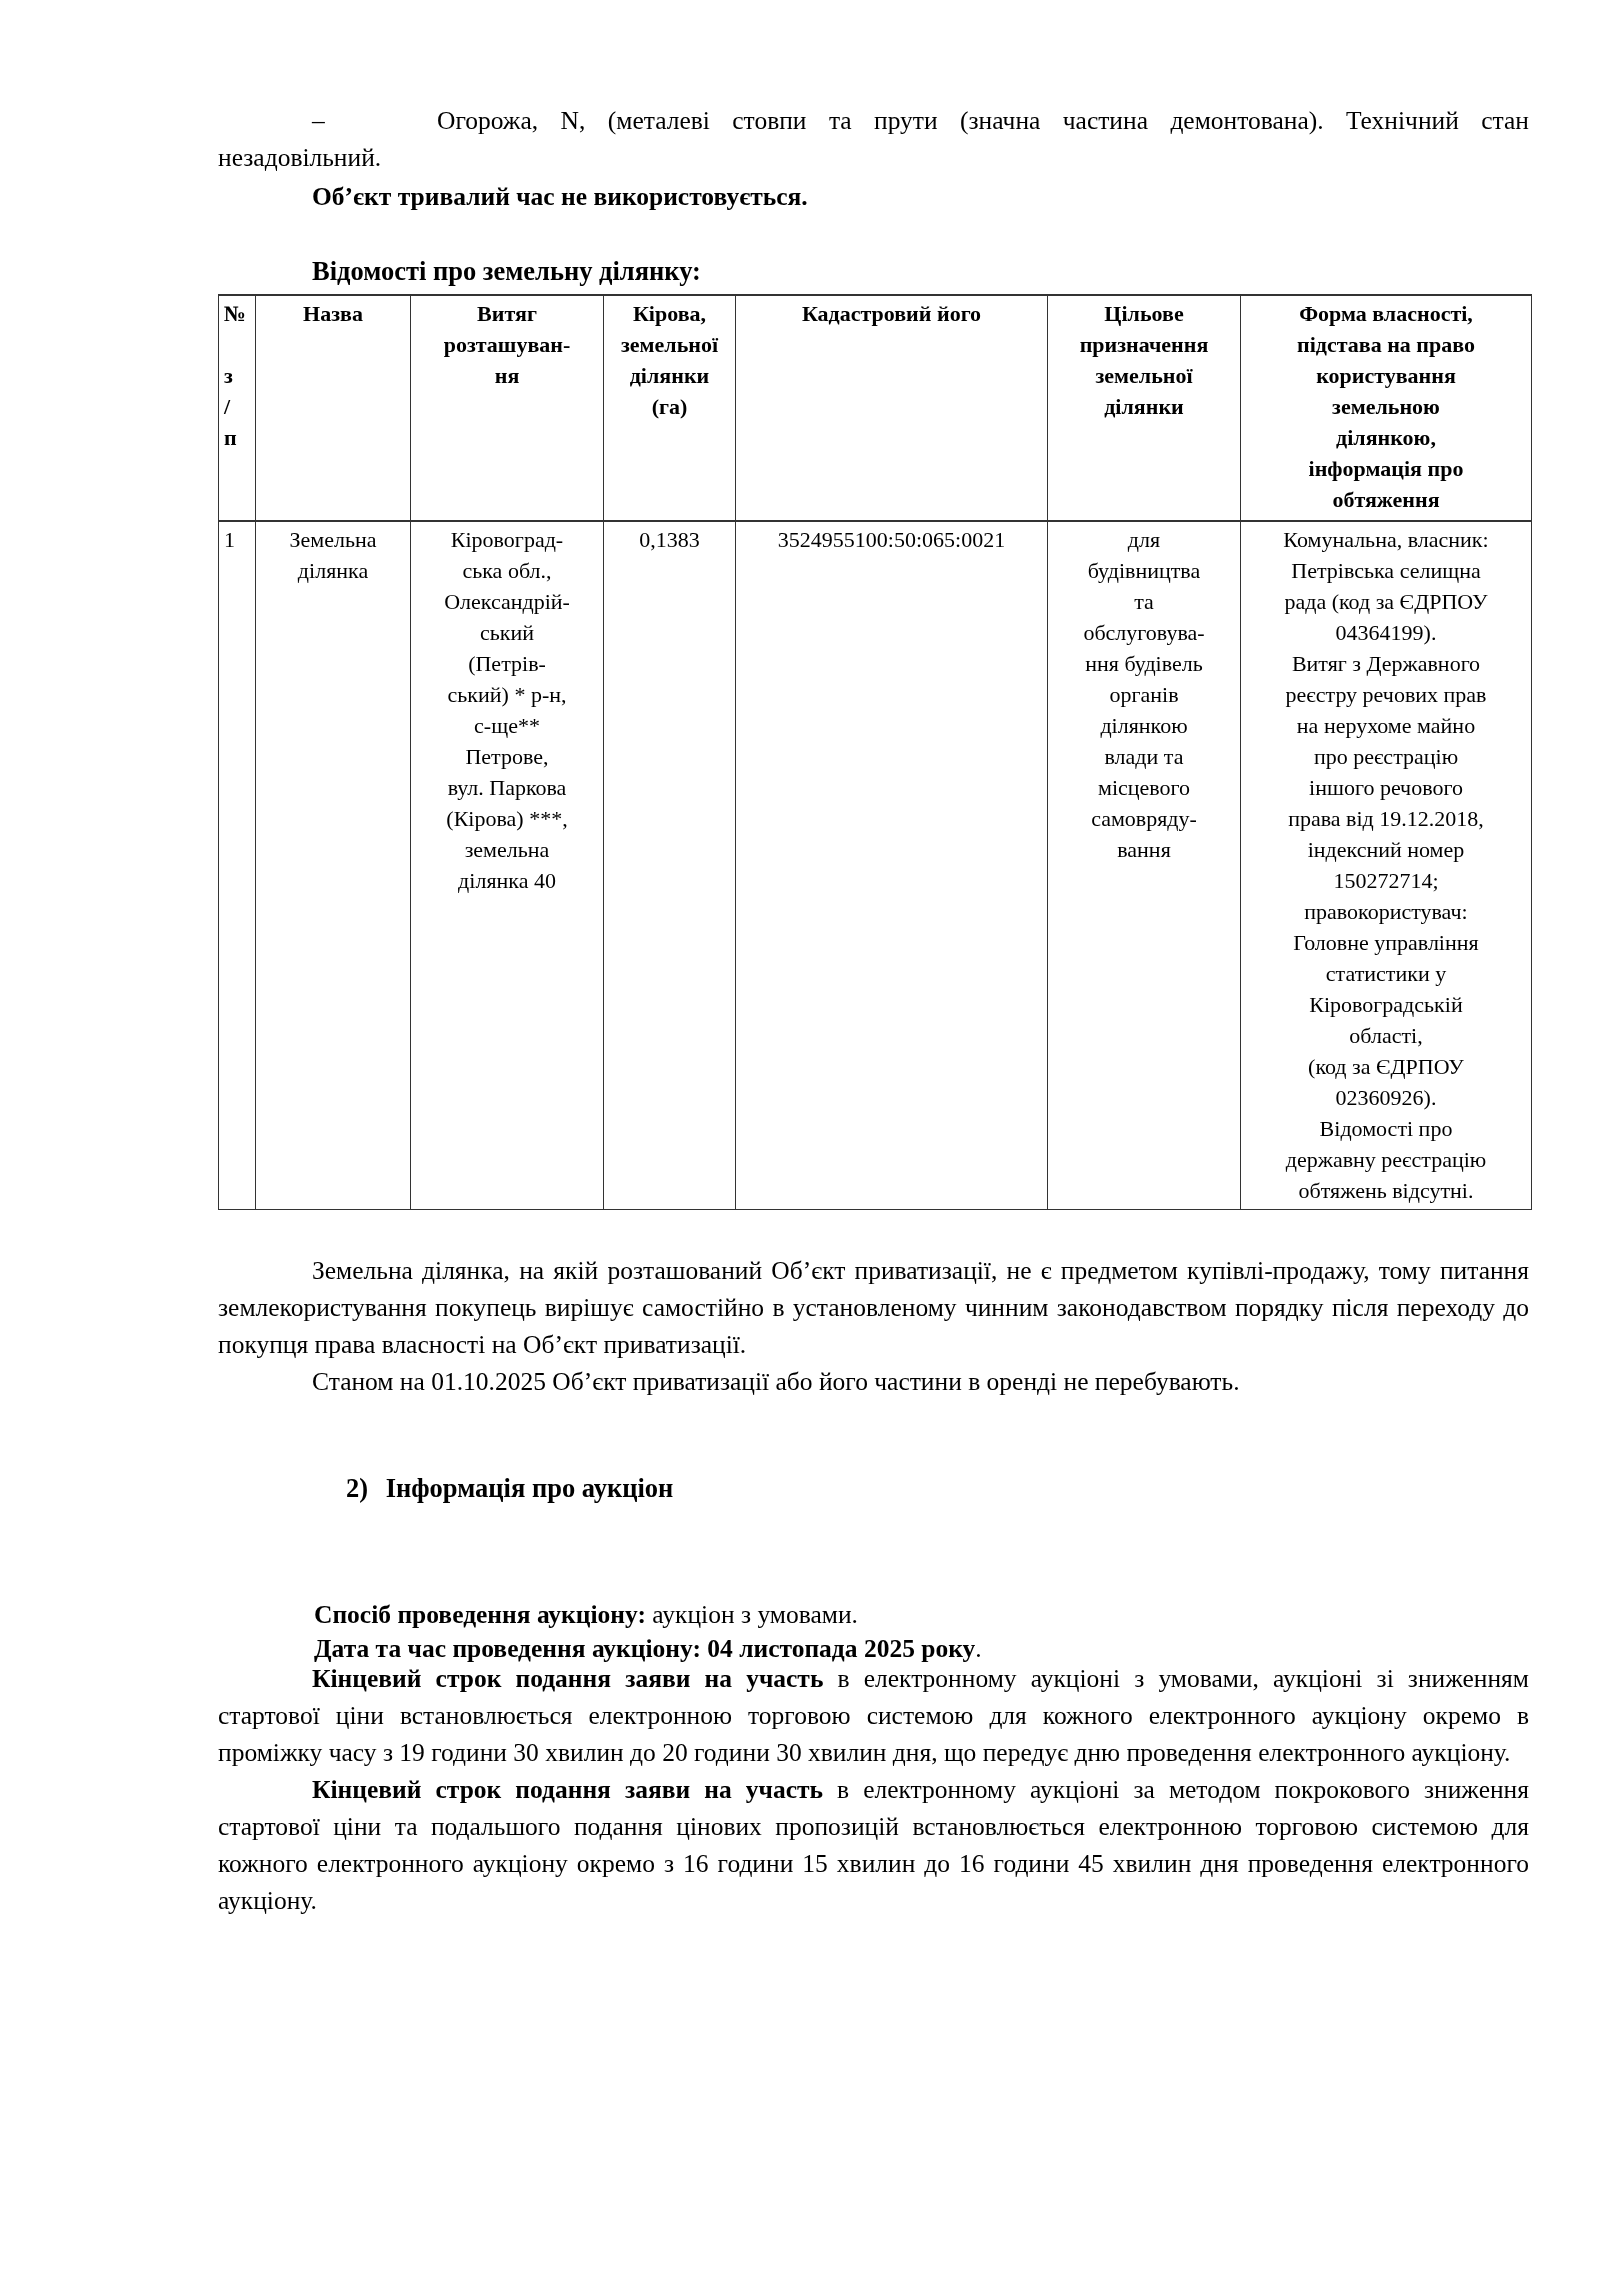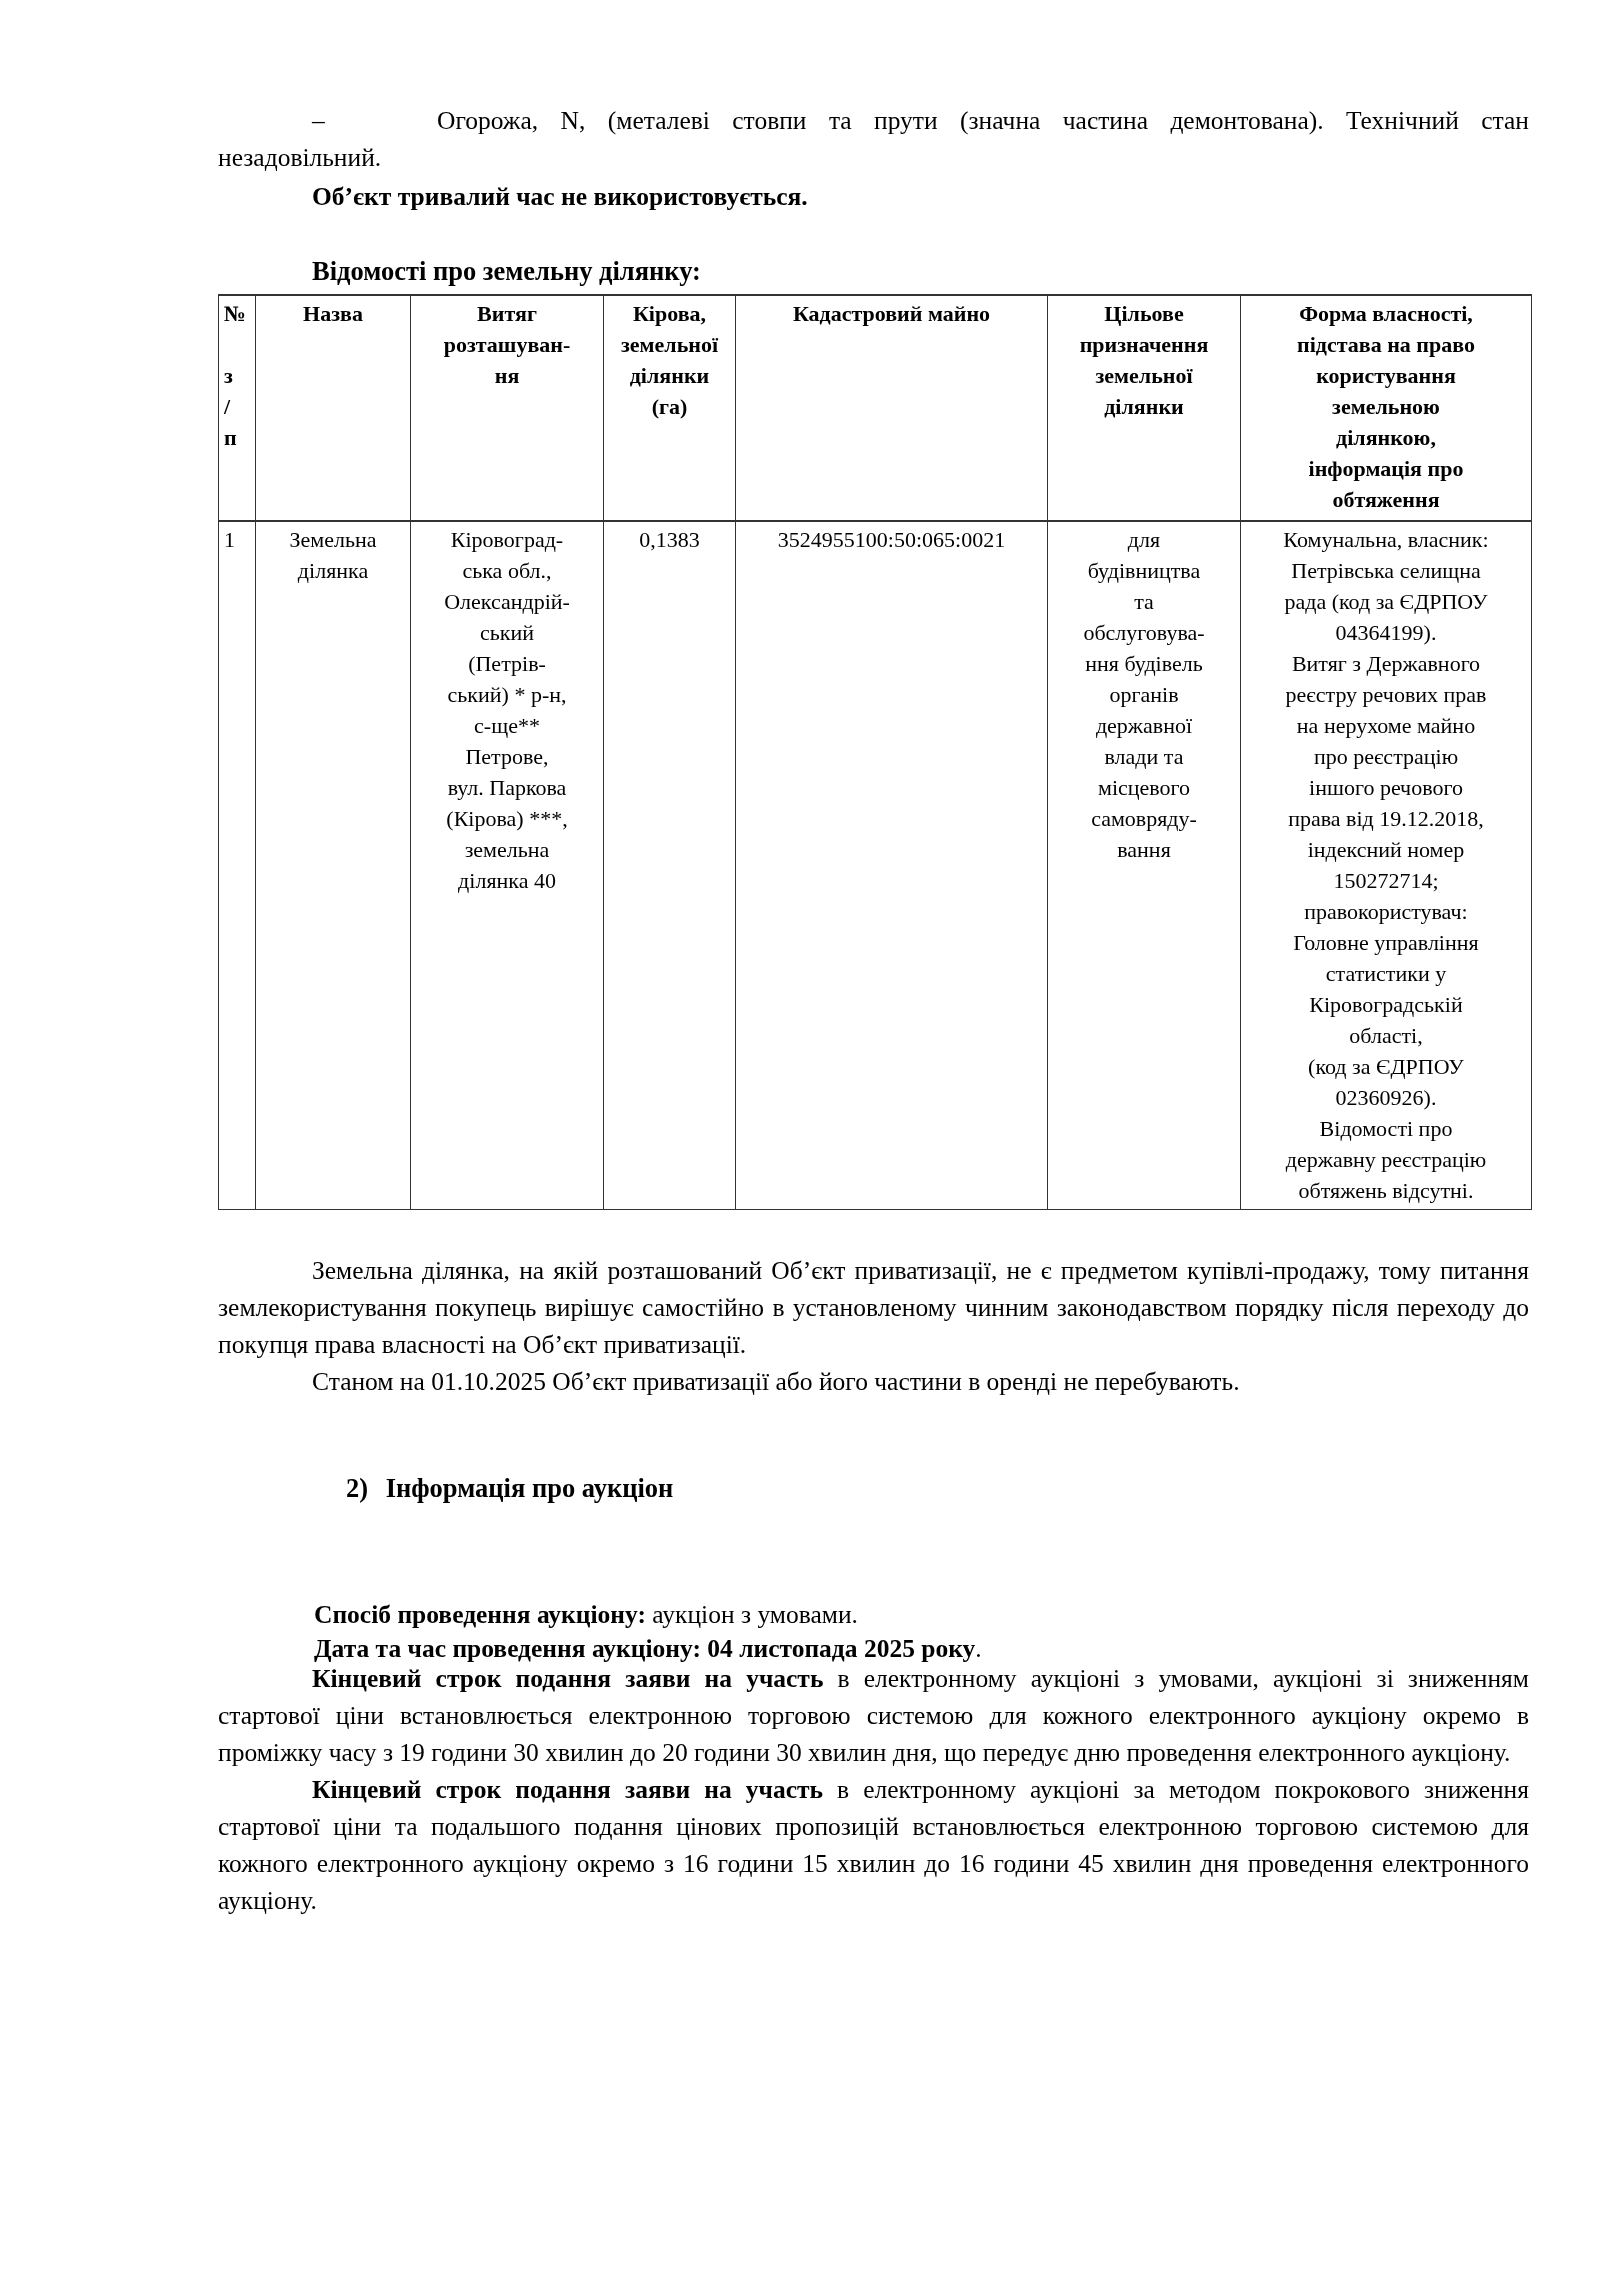--- a/index.html
+++ b/index.html
@@ -75,21 +75,21 @@
           <span class="cell-line">розташуван-</span>
           <span class="cell-line">ня</span>
         </th>
         <th>
           <span class="cell-line">Кірова,</span>
           <span class="cell-line">земельної</span>
           <span class="cell-line">ділянки</span>
           <span class="cell-line">(га)</span>
         </th>
         <th>
-          <span class="cell-line">Кадастровий майно</span>
+          <span class="cell-line">Кадастровий його</span>
         </th>
         <th>
           <span class="cell-line">Цільове</span>
           <span class="cell-line">призначення</span>
           <span class="cell-line">земельної</span>
           <span class="cell-line">ділянки</span>
         </th>
         <th>
           <span class="cell-line">Форма власності,</span>
           <span class="cell-line">підстава на право</span>
@@ -124,21 +124,21 @@
         </td>
         <td>0,1383</td>
         <td>3524955100:50:065:0021</td>
         <td>
           <span class="cell-line">для</span>
           <span class="cell-line">будівництва</span>
           <span class="cell-line">та</span>
           <span class="cell-line">обслуговува-</span>
           <span class="cell-line">ння будівель</span>
           <span class="cell-line">органів</span>
-          <span class="cell-line">державної</span>
+          <span class="cell-line">ділянкою</span>
           <span class="cell-line">влади та</span>
           <span class="cell-line">місцевого</span>
           <span class="cell-line">самовряду-</span>
           <span class="cell-line">вання</span>
         </td>
         <td>
           <span class="cell-line">Комунальна, власник:</span>
           <span class="cell-line">Петрівська селищна</span>
           <span class="cell-line">рада (код за ЄДРПОУ</span>
           <span class="cell-line">04364199).</span>

